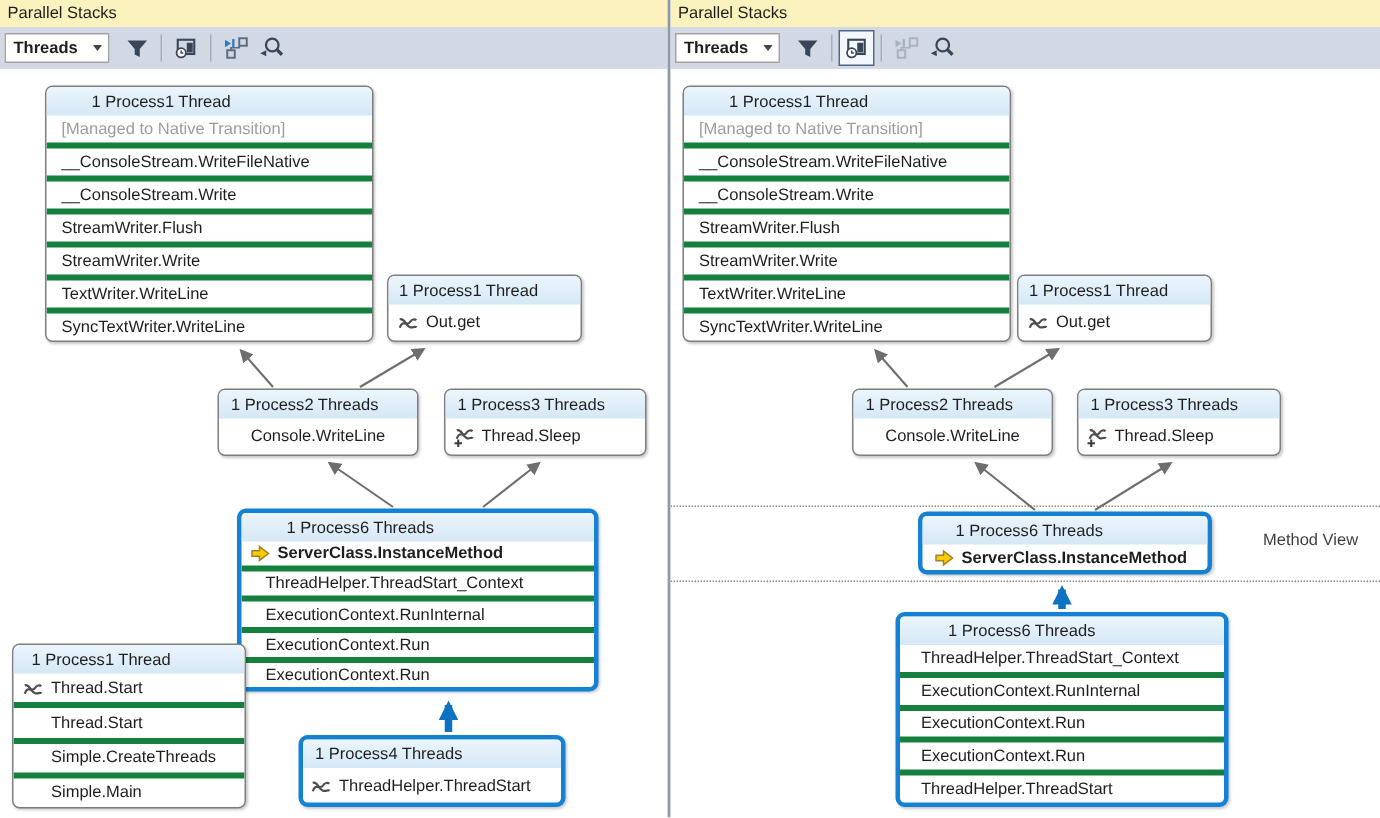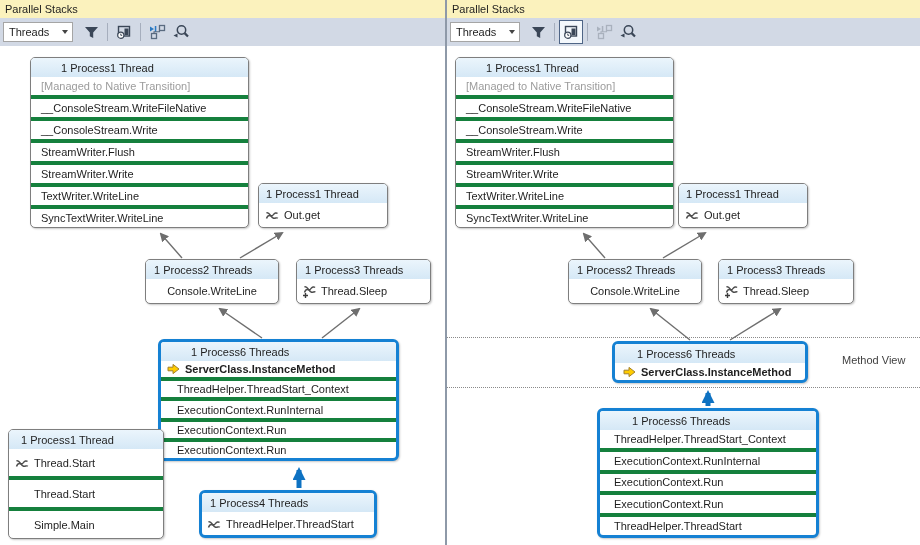--- a/index.html
+++ b/index.html
@@ -7,21 +7,21 @@
               font-family:"Liberation Sans", sans-serif; }
   .app { position:relative; width:920px; height:545px; background:#fff; }
 
   .panel { position:absolute; top:0; bottom:0; overflow:hidden; }
   .panel-left  { left:0;   width:445px; }
   .panel-right { left:447px; width:473px; }
   .panel-sep { position:absolute; left:445px; top:0; bottom:0; width:2px; background:#8E99A8; }
 
   .titlebar { height:18px; background:#FBF2BD; color:#1E1E1E; font-size:11px;
               line-height:18px; padding-left:5px; }
-  .toolbar { height:28px; background:#D2D9E5; display:flex; align-items:center; padding:0 3px; }
+  .toolbar { height:28px; background:#D2D9E5; display:flex; align-items:center; padding:0 3px;font-weight:bold; }
   .combo { width:70px; height:20px; background:#fff; border:1px solid #A5A5A5;
            display:flex; align-items:center; font-size:11px; color:#1E1E1E; margin-right:6px; }
   .combo .cval { flex:1; padding-left:5px; }
   .combo .carr { width:14px; display:flex; align-items:center; justify-content:center; }
   .tri-down { width:0; height:0; border-left:3.5px solid transparent;
               border-right:3.5px solid transparent; border-top:4px solid #444; }
   .tbtn { width:24px; height:24px; display:flex; align-items:center; justify-content:center; }
   .tbtn.checked { border:1px solid #4F6586; background:#F4F8FC; }
   .tsep { width:1px; height:18px; background:#A6AEBD; margin:0 4px; }
 
@@ -219,20 +219,23 @@
     <path d="M1.5 9.5 C3.5 3.5 6.5 9 8.5 5.5 C9.5 3.8 11.5 3.5 12.5 4.5" stroke="#4E4E4E" stroke-width="1.5" fill="none"></path>
     <path d="M1.5 4 C4.5 2.5 5.5 8.5 8.5 9.2 C10.3 9.6 11.8 8.2 12.8 9.2" stroke="#4E4E4E" stroke-width="1.5" fill="none"></path>
   </svg>
 </span>
           <span>Thread.Start</span>
         </div>
         <div class="row" style="padding-left:25px;">
             <span>Thread.Start</span>
           </div>
         <div class="row" style="padding-left:25px;">
+            <span>Simple.CreateThreads</span>
+          </div>
+        <div class="row" style="padding-left:25px;">
             <span>Simple.Main</span>
           </div>
       </div>
 
       <div class="sbox sel" style="left:199px; top:444px; width:178px; height:48px;">
         <div class="hdr" style="padding:0 8px;">
           <span>1 Process</span>
           <span>4 Threads</span>
         </div>
         <div class="row noline" style="padding-left:5px;">

